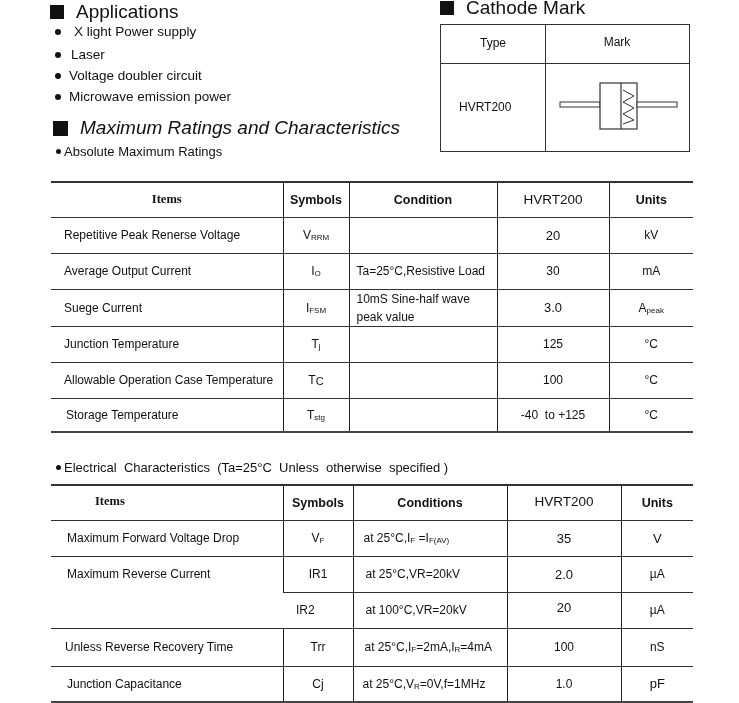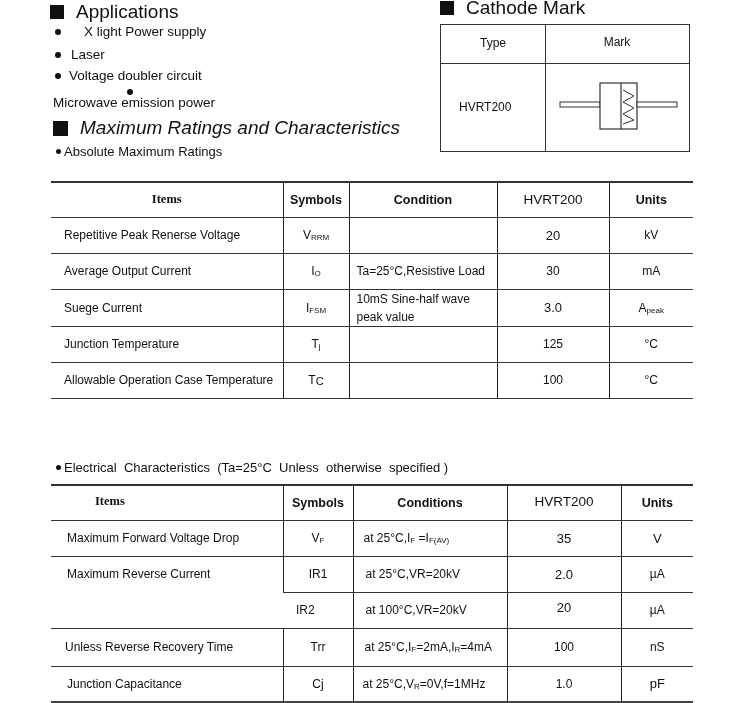--- a/index.html
+++ b/index.html
@@ -29,31 +29,31 @@
 </style>
 </head>
 <body>
 
 <div class="abs h1" style="left:50px;top:1px;">
   <span class="sq"></span>
   <span>Applications</span>
 </div>
 <div class="abs bul" style="left:55px;top:24px;">
     <span class="dot"></span>
-    <span style="margin-left:13px">X light Power supply</span>
+    <span style="margin-left:3px">X light Power supply</span>
   </div>
 <div class="abs bul" style="left:55px;top:47px;">
     <span class="dot"></span>
     <span>Laser</span>
   </div>
 <div class="abs bul" style="left:55px;top:68px;">
     <span class="dot"></span>
     <span style="margin-left:-2px">Voltage doubler circuit</span>
   </div>
-<div class="abs bul" style="left:55px;top:89px;flex-direction:column;">
+<div class="abs bul" style="left:55px;top:89px;">
     <span class="dot"></span>
     <span style="margin-left:-2px">Microwave emission power</span>
   </div>
 
 <div class="abs h1" style="left:440px;top:-3px;">
   <span class="sq"></span>
   <span>Cathode Mark</span>
 </div>
 <div class="cm">
   <div class="vline"></div>
@@ -123,20 +123,27 @@
     <td>125</td>
     <td>°C</td>
   </tr>
   <tr style="height:36px">
     <td>Allowable Operation Case Temperature</td>
     <td><span>T</span><sub style="font-size:11px;top:1px">C</sub></td>
     <td class="cond"></td>
     <td>100</td>
     <td>°C</td>
   </tr>
+  <tr class="last" style="height:34px">
+    <td style="padding-left:15px">Storage Temperature</td>
+    <td><span>T</span><sub>stg</sub></td>
+    <td class="cond"></td>
+    <td style="white-space:pre">-40  to +125</td>
+    <td>°C</td>
+  </tr>
 </tbody>
   </table>
 
 <div class="abs bul" style="left:56px;top:460px;font-size:13px;white-space:pre;">
   <span class="sdot"></span>
   <span>Electrical  Characteristics  (Ta=25°C  Unless  otherwise  specified )</span>
 </div>
 
 <table class="t" style="left:51px;top:484px;width:642px;">
   <colgroup>

